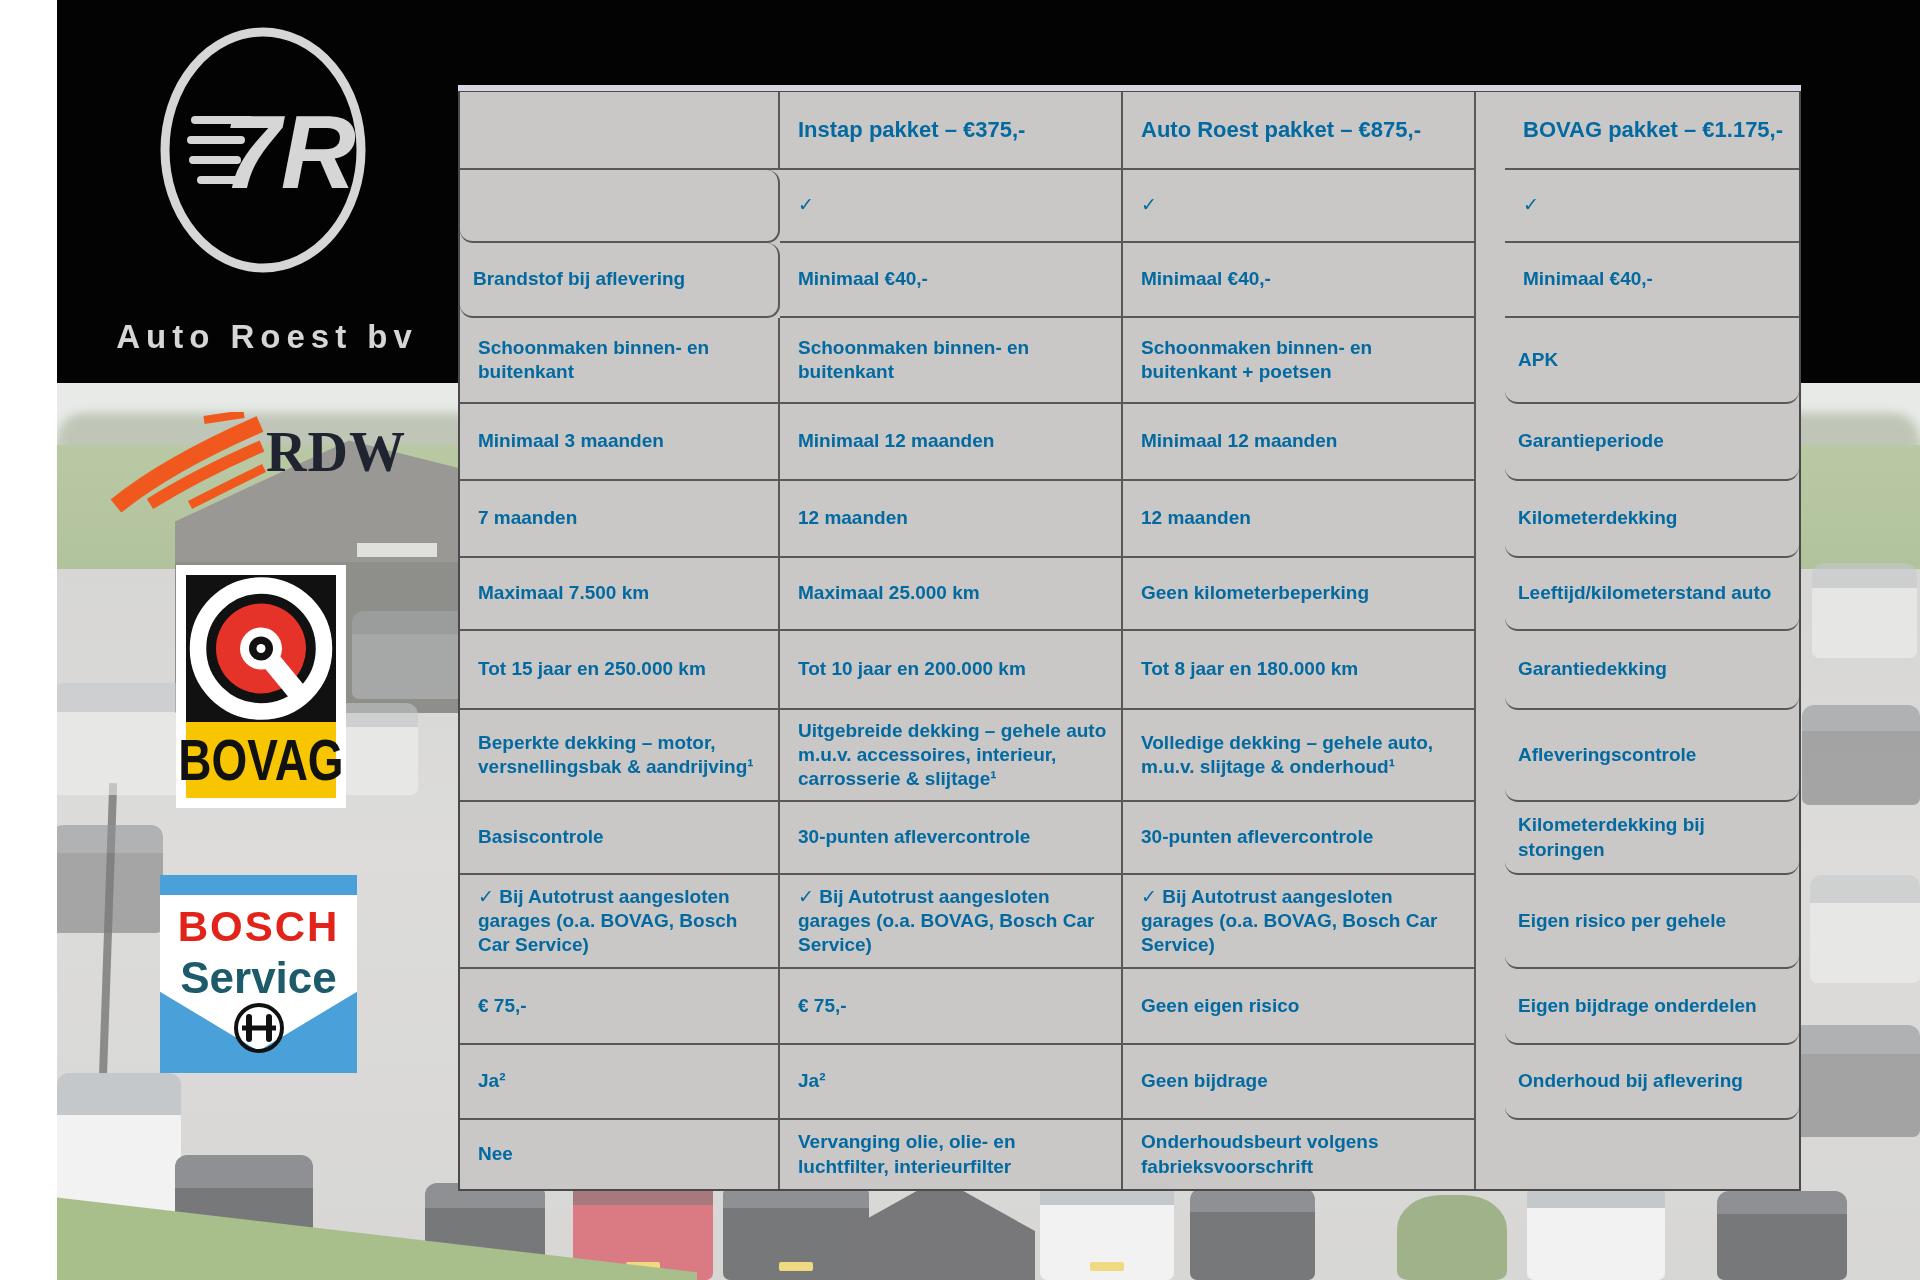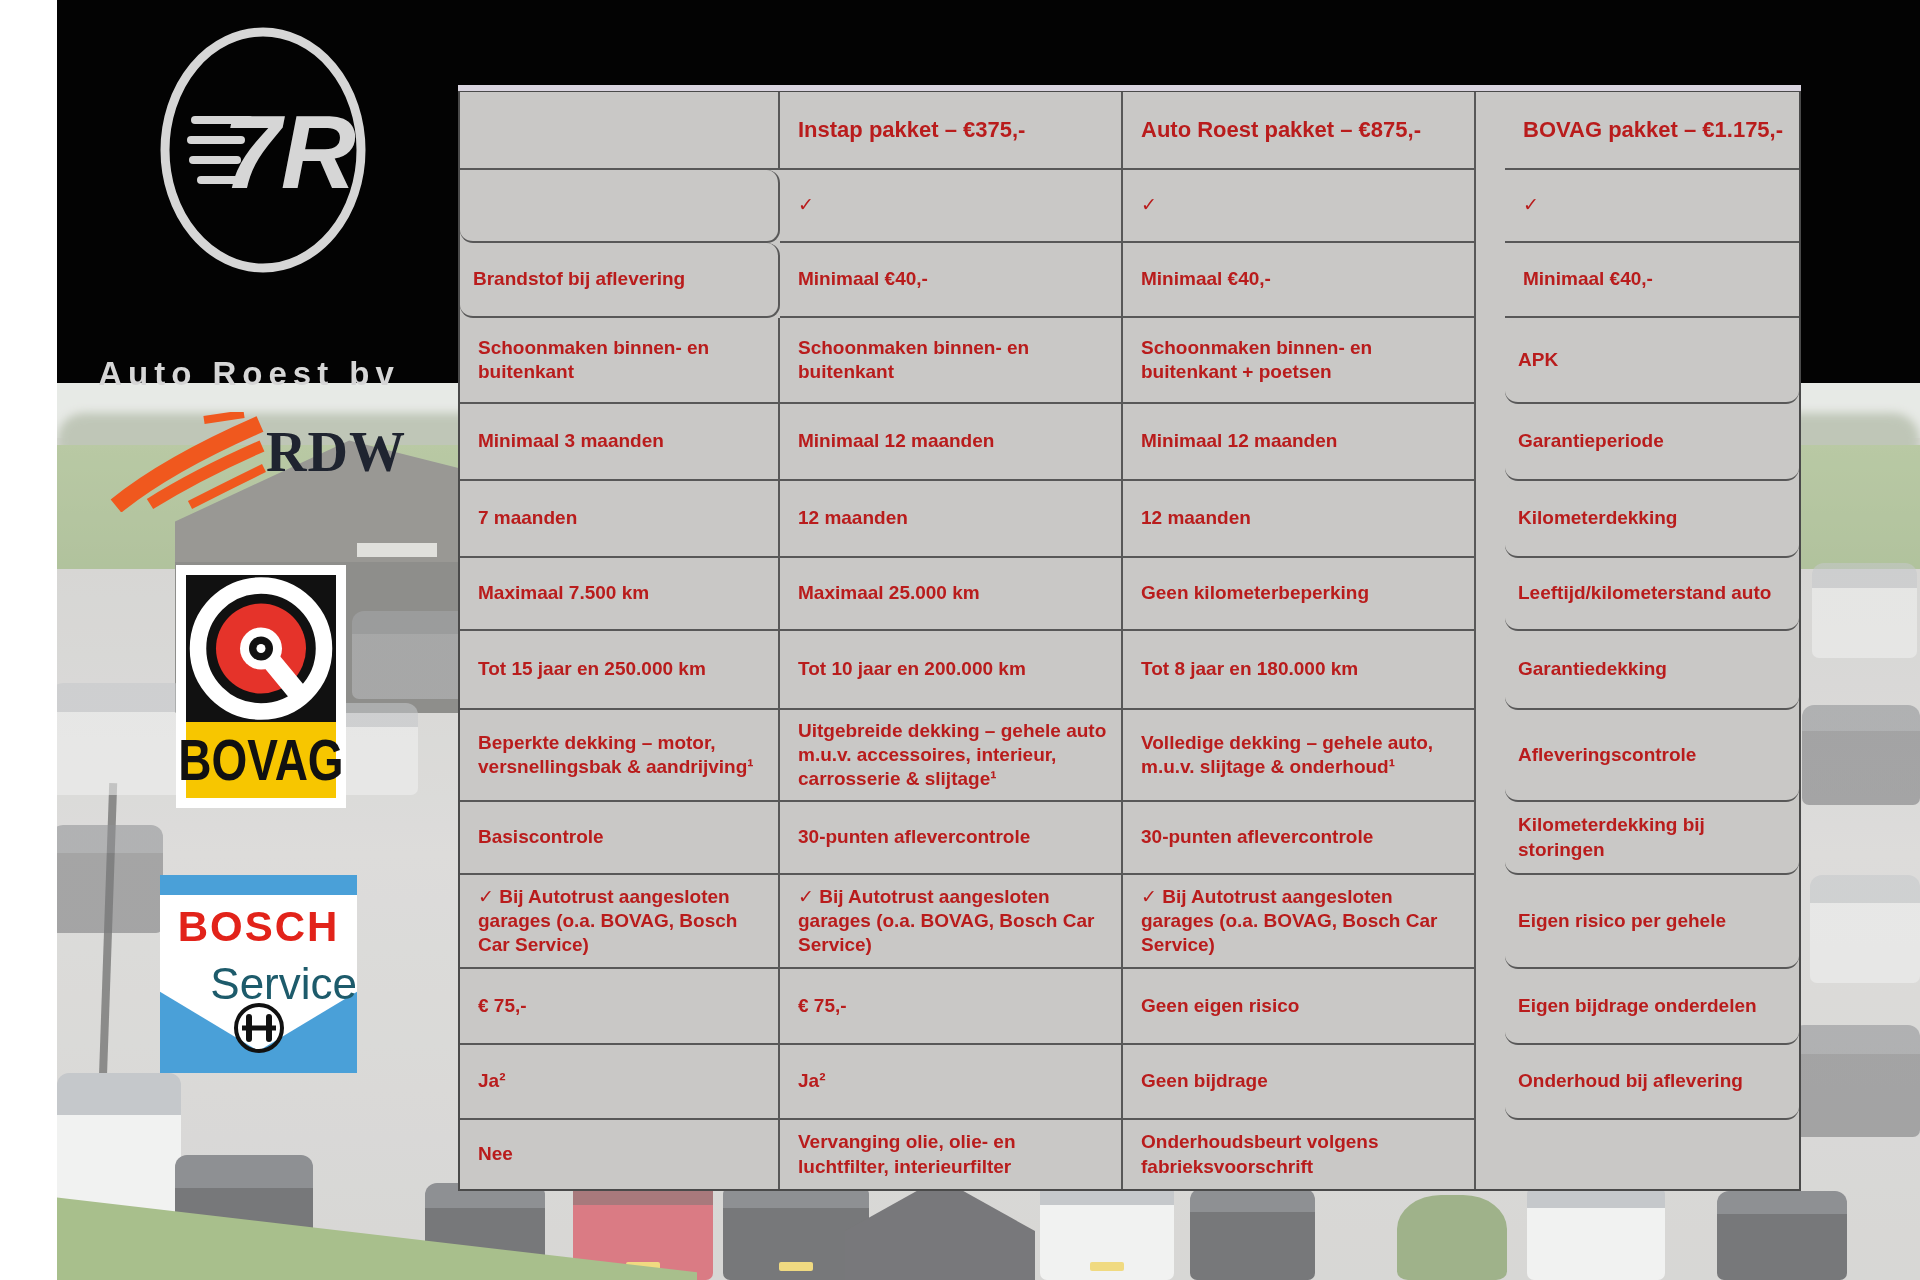--- a/index.html
+++ b/index.html
@@ -33,53 +33,53 @@
   .car-red{background:linear-gradient(180deg,#6e2026 0 26%,#c12433 26%);}
   .canopy{position:absolute;background:#1f1f23;clip-path:polygon(50% 0,100% 52%,100% 100%,0 100%,0 52%);}
   .plate{position:absolute;left:50%;bottom:9px;width:34px;height:9px;margin-left:-17px;
          background:#e6c22e;border-radius:2px;}
   .washed{opacity:.55;}
   .photo .overlay{position:absolute;inset:0;background:rgba(255,255,255,.40);}
 
   
   .band{position:absolute;left:57px;top:0;width:1863px;height:383px;background:#030303;}
   .brand-logo{position:absolute;left:100px;top:24px;}
-  .brand-name{position:absolute;left:192px;top:318px;transform:translateX(-50%);
-              color:#d6d6d6;font-size:33px;font-weight:700;letter-spacing:6px;white-space:nowrap;margin-top:37px;}
+  .brand-name{position:absolute;left:210px;top:318px;transform:translateX(-50%);
+              color:#d6d6d6;font-size:33px;font-weight:700;letter-spacing:6px;white-space:nowrap;}
 
   
   .rdw{position:absolute;left:108px;top:412px;width:300px;height:105px;z-index:6;}
   .rdw .rdw-text{position:absolute;left:158px;top:8px;font-family:Liberation Serif, serif;
                  font-weight:700;font-size:56px;color:#1f2430;letter-spacing:1px;}
   .bovag{position:absolute;left:176px;top:565px;width:170px;height:243px;background:#ffffff;
          z-index:6;box-sizing:border-box;padding:10px;}
   .bovag .emblem{width:150px;height:147px;display:block;}
   .bovag .bovag-band{width:150px;height:76px;background:#f7c600;display:flex;align-items:center;
                      justify-content:center;}
   .bovag .bovag-word{font-weight:900;font-size:46px;color:#111111;transform:scaleY(1.25);
                      letter-spacing:0px;font-family:"Liberation Sans",sans-serif;}
   .bosch{position:absolute;left:160px;top:875px;width:197px;height:198px;background:#4aa0d8;z-index:6;}
   .bosch .shield{position:absolute;left:0;top:20px;width:197px;height:156px;background:#ffffff;
                  clip-path:polygon(0 0,100% 0,100% 62%,50% 100%,0 62%);}
   .bosch .bosch-word{position:absolute;left:0;top:28px;width:100%;text-align:center;color:#e2231a;
                      font-weight:800;font-size:42px;letter-spacing:2px;}
-  .bosch .service-word{position:absolute;left:0;top:78px;width:100%;text-align:right;color:#1d5b6b;
-                       font-weight:400;font-size:44px;margin-top:6px;}
+  .bosch .service-word{position:absolute;left:0;top:78px;width:100%;text-align:center;color:#1d5b6b;
+                       font-weight:700;font-size:44px;}
   .bosch .symbol{position:absolute;left:50%;top:126px;transform:translateX(-50%);}
 
   
   .pkg-table{position:absolute;left:458px;top:90px;width:1339px;height:1097px;z-index:5;
              display:grid;grid-template-columns:320px 343px 353px 323px;
              grid-template-rows:78px 73px 75px 86px 77px 77px 73px 79px 92px 73px 94px 76px 75px 69px;
              background:#c9c8c6;border:2px solid #4a4a4a;box-sizing:content-box;}
   .pkg-table::before{content:'';position:absolute;left:-2px;right:-2px;top:-7px;height:6px;
                      background:#d9d4df;}
   .cell{display:flex;align-items:center;box-sizing:border-box;
         border-right:2px solid #585858;border-bottom:2px solid #585858;
-        color:#b91c1c;background:#c9c8c6;line-height:1.28;}
+        color:#0369a1;background:#c9c8c6;line-height:1.28;}
   .cell:nth-child(4n){border-right:none;margin-left:29px;}
   .cell:nth-child(n+53){border-bottom:none;}
   .cell.head{font-weight:700;font-size:22px;padding:8px 12px 8px 18px;}
   .cell.label{font-weight:700;font-size:19px;padding:8px 10px 8px 13px;border-radius:13px;}
   .cell.val{font-weight:700;font-size:19px;padding:8px 14px 8px 18px;}
 </style>
 </head>
 <body>
 
 <div class="canvas">

